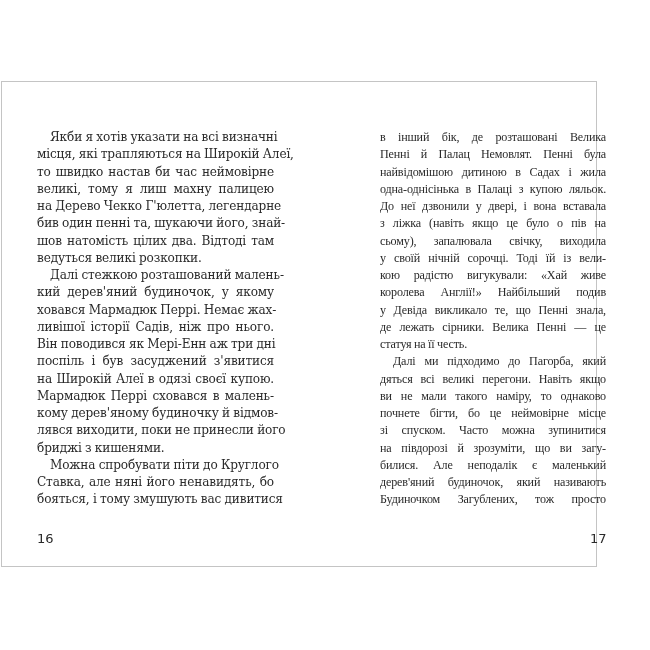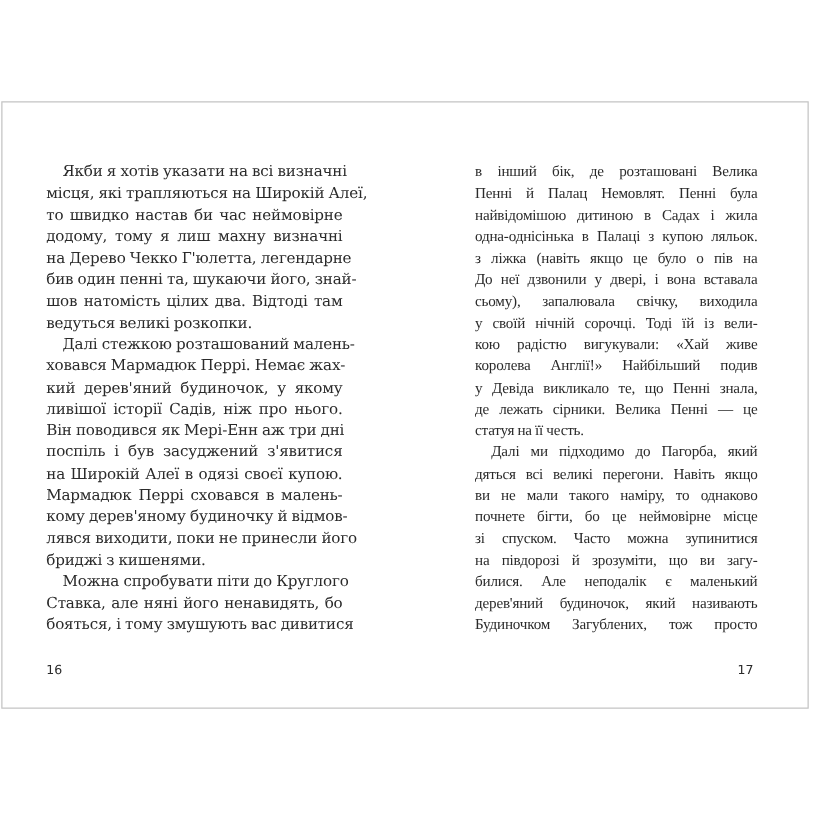--- a/index.html
+++ b/index.html
@@ -12,21 +12,21 @@
       height: 650px;
       position: relative;
       overflow: hidden;
       font-family: "DejaVu Serif", "Liberation Serif", serif;
       color: #2a2a2a;
     }
     .spread {
       position: absolute;
       left: 1px;
       top: 81px;
-      width: 646px;
+      width: 596px;
       height: 486px;
       border: 1px solid #c4c4c4;
       background: #ffffff;
       box-sizing: border-box;
     }
     .page {
       position: absolute;
       top: 0;
       height: 100%;
     }
@@ -54,65 +54,65 @@
     .line.last {
       text-align-last: left;
     }
     .line.indent {
       text-indent: 13px;
     }
     .page-number {
       position: absolute;
       top: 449px;
       font-family: "DejaVu Sans", "Liberation Sans", sans-serif;
-      font-size: 10px;
+      font-size: 13px;
       color: #2a2a2a;
     }
     .page-left .page-number { left: 35px; }
     .page-right .page-number { left: 265px; }
   </style>
 </head>
 <body>
 
 <div class="spread">
   <div class="page page-left">
     <div class="column" id="left-col">
         <span class="line indent">Якби я хотів указати на всі визначні</span>
         <span class="line">місця, які трапляються на Широкій Алеї,</span>
         <span class="line">то швидко настав би час неймовірне</span>
-        <span class="line">додому, тому я лиш махну визначні</span>
+        <span class="line">великі, тому я лиш махну палицею</span>
         <span class="line">на Дерево Чекко Г'юлетта, легендарне</span>
         <span class="line">бив один пенні та, шукаючи його, знай-</span>
         <span class="line">шов натомість цілих два. Відтоді там</span>
         <span class="line last">ведуться великі розкопки.</span>
         <span class="line indent">Далі стежкою розташований малень-</span>
+        <span class="line">кий дерев'яний будиночок, у якому</span>
         <span class="line">ховався Мармадюк Перрі. Немає жах-</span>
-        <span class="line">кий дерев'яний будиночок, у якому</span>
         <span class="line">ливішої історії Садів, ніж про нього.</span>
         <span class="line">Він поводився як Мері-Енн аж три дні</span>
         <span class="line">поспіль і був засуджений з'явитися</span>
         <span class="line">на Широкій Алеї в одязі своєї купою.</span>
         <span class="line">Мармадюк Перрі сховався в малень-</span>
         <span class="line">кому дерев'яному будиночку й відмов-</span>
         <span class="line">лявся виходити, поки не принесли його</span>
         <span class="line last">бриджі з кишенями.</span>
         <span class="line indent">Можна спробувати піти до Круглого</span>
         <span class="line">Ставка, але няні його ненавидять, бо</span>
         <span class="line">бояться, і тому змушують вас дивитися</span>
       </div>
     <div class="page-number">16</div>
   </div>
   <div class="page page-right">
     <div class="column" id="right-col">
         <span class="line">в інший бік, де розташовані Велика</span>
         <span class="line">Пенні й Палац Немовлят. Пенні була</span>
         <span class="line">найвідомішою дитиною в Садах і жила</span>
         <span class="line">одна-однісінька в Палаці з купою ляльок.</span>
+        <span class="line">До неї дзвонили у двері, і вона вставала</span>
         <span class="line">з ліжка (навіть якщо це було о пів на</span>
-        <span class="line">До неї дзвонили у двері, і вона вставала</span>
         <span class="line">сьому), запалювала свічку, виходила</span>
         <span class="line">у своїй нічній сорочці. Тоді їй із вели-</span>
         <span class="line">кою радістю вигукували: «Хай живе</span>
         <span class="line">королева Англії!» Найбільший подив</span>
         <span class="line">у Девіда викликало те, що Пенні знала,</span>
         <span class="line">де лежать сірники. Велика Пенні — це</span>
         <span class="line last">статуя на її честь.</span>
         <span class="line indent">Далі ми підходимо до Пагорба, який</span>
         <span class="line">дяться всі великі перегони. Навіть якщо</span>
         <span class="line">ви не мали такого наміру, то однаково</span>

